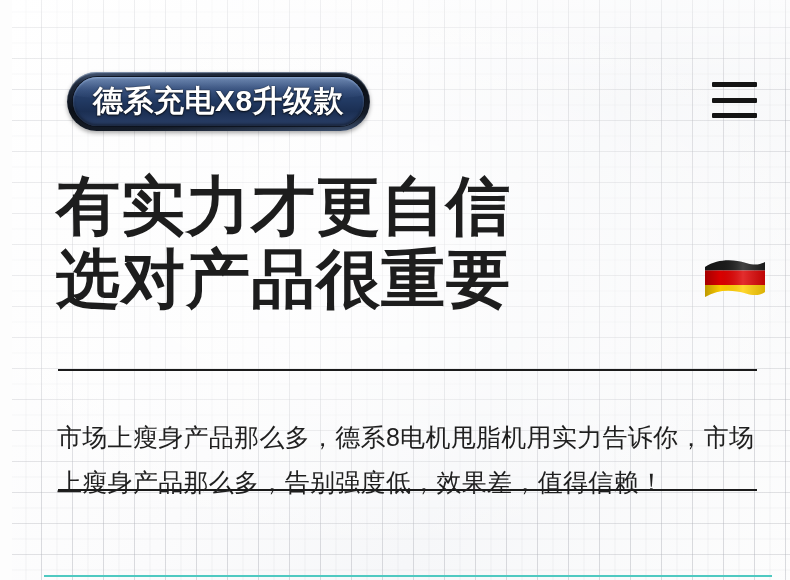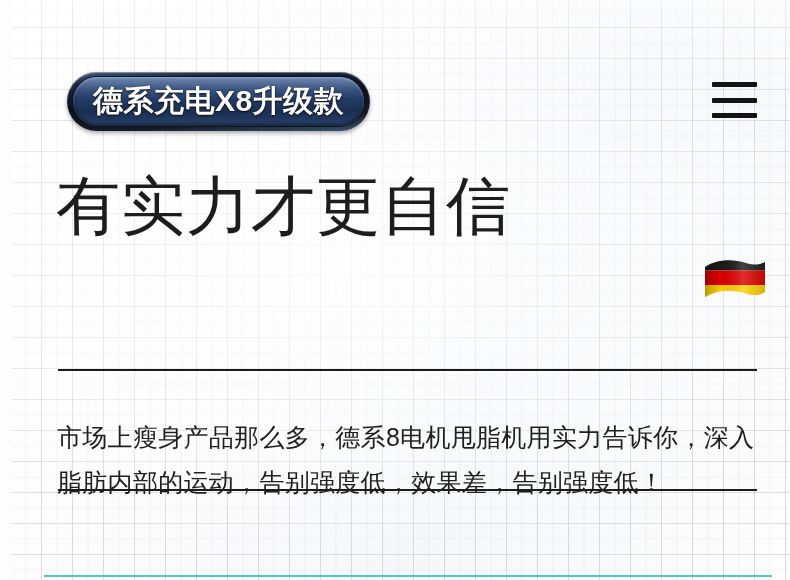--- a/index.html
+++ b/index.html
@@ -120,21 +120,21 @@
     background: #141414;
     border-radius: 1px;
   }
 
   
   .headline {
     position: absolute;
     left: 44px;
     top: 170px;
     font-size: 64px;
-    font-weight: normal;
+    font-weight: bold;
     line-height: 1.14;
     color: #1d1d1d;
     letter-spacing: 1px;
     white-space: nowrap;
   }
   .headline .line { display: block; }
 
   
   .flag {
     position: absolute;
@@ -189,20 +189,21 @@
     </div>
 
     <div class="hamburger">
       <span class="bar"></span>
       <span class="bar"></span>
       <span class="bar"></span>
     </div>
 
     <div class="headline">
       <span class="line">有实力才更自信</span>
+      <span class="line">选对产品很重要</span>
     </div>
 
     <div class="flag">
       <svg width="66" height="50" viewBox="0 0 66 50" xmlns="http://www.w3.org/2000/svg">
         <defs>
           <linearGradient id="shade" x1="0" y1="0" x2="1" y2="0">
             <stop offset="0%" stop-color="#000" stop-opacity="0.30"></stop>
             <stop offset="28%" stop-color="#000" stop-opacity="0.02"></stop>
             <stop offset="62%" stop-color="#fff" stop-opacity="0.18"></stop>
             <stop offset="100%" stop-color="#000" stop-opacity="0.16"></stop>
@@ -217,16 +218,16 @@
           <rect x="0" y="29" width="66" height="21" fill="#ffce00"></rect>
           <rect x="0" y="0" width="66" height="50" fill="url(#shade)"></rect>
         </g>
       </svg>
     </div>
 
     <div class="rule top"></div>
     <div class="rule bottom"></div>
     <div class="rule-accent"></div>
 
-    <p class="paragraph">市场上瘦身产品那么多，德系8电机甩脂机用实力告诉你，深入脂肪内部的运动，告别强度低，效果差，告别强度低！</p>
+    <p class="paragraph">市场上瘦身产品那么多，德系8电机甩脂机用实力告诉你，市场上瘦身产品那么多，告别强度低，效果差，值得信赖！</p>
 
   </div>
 </div>
 
 </body></html>

